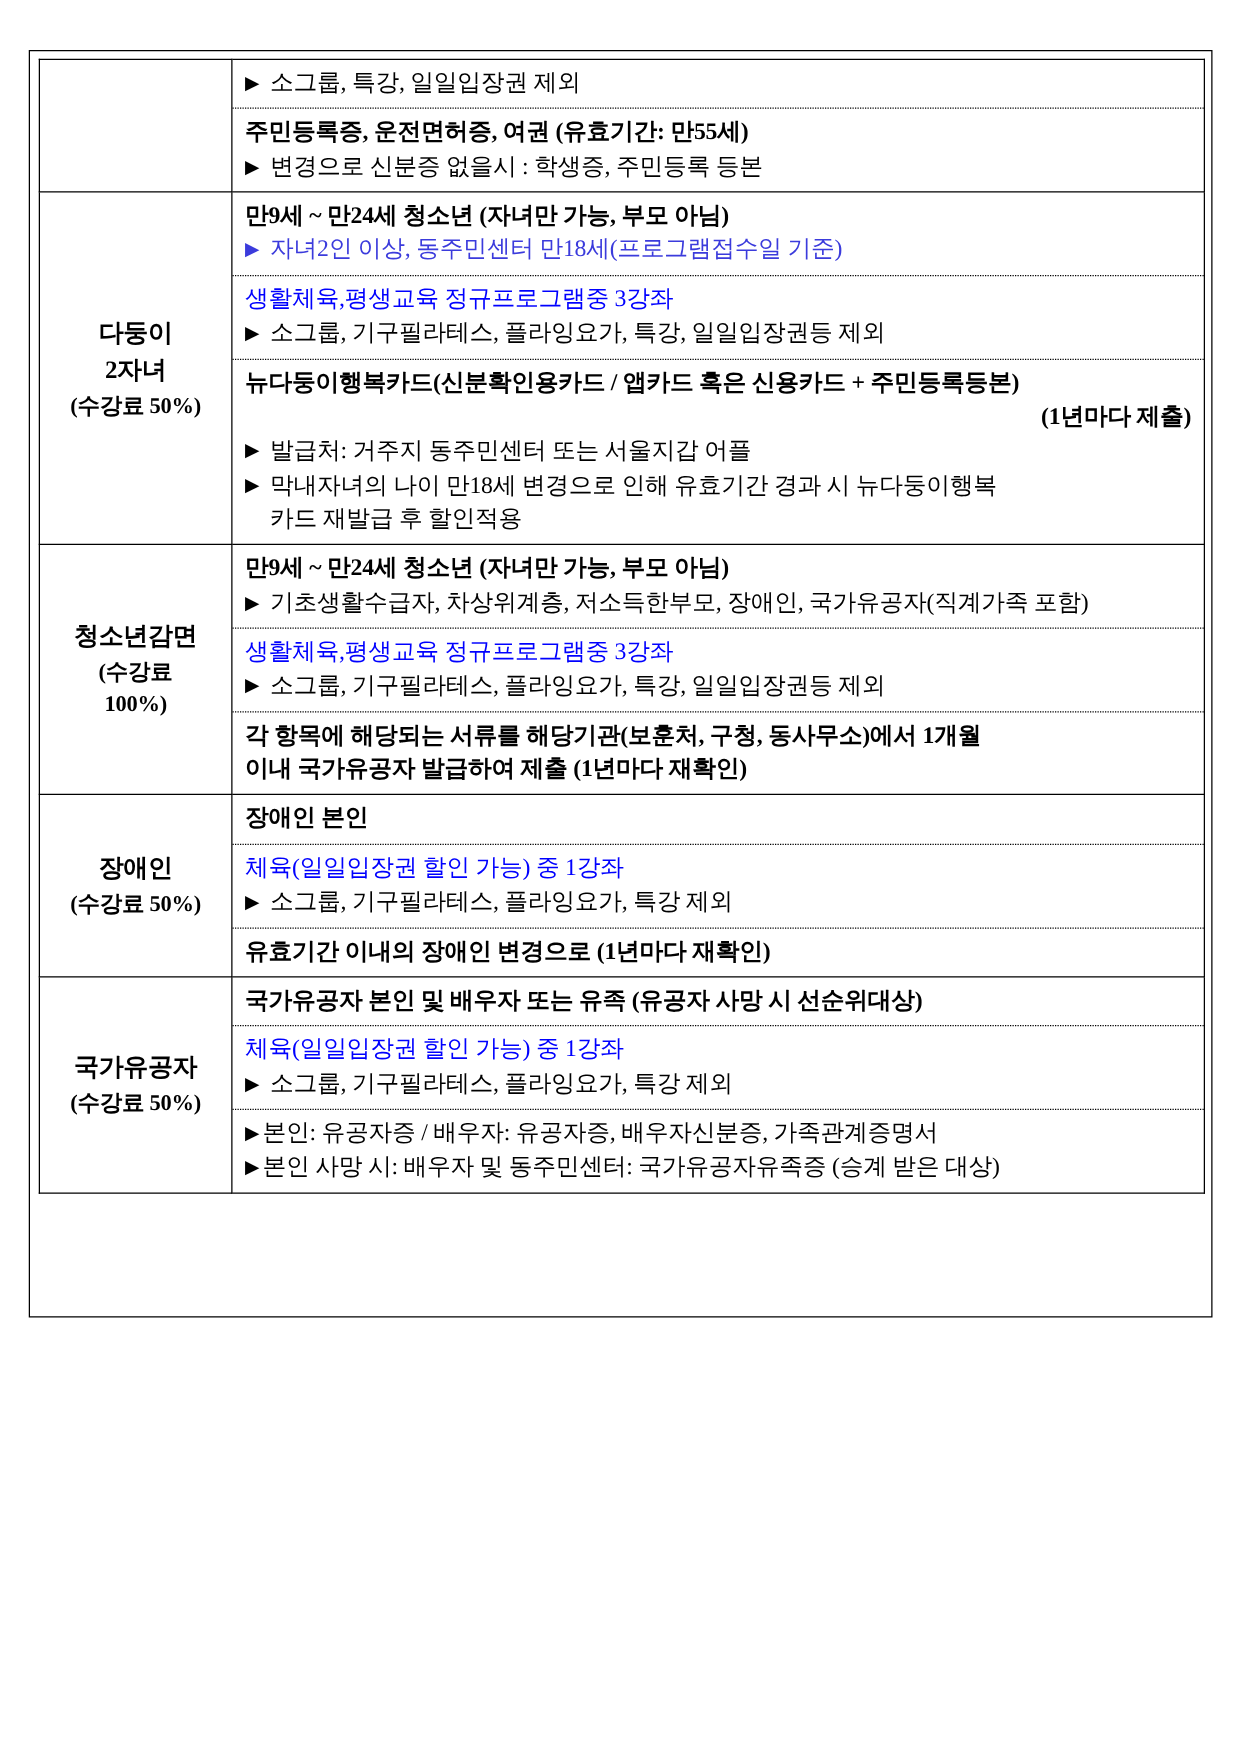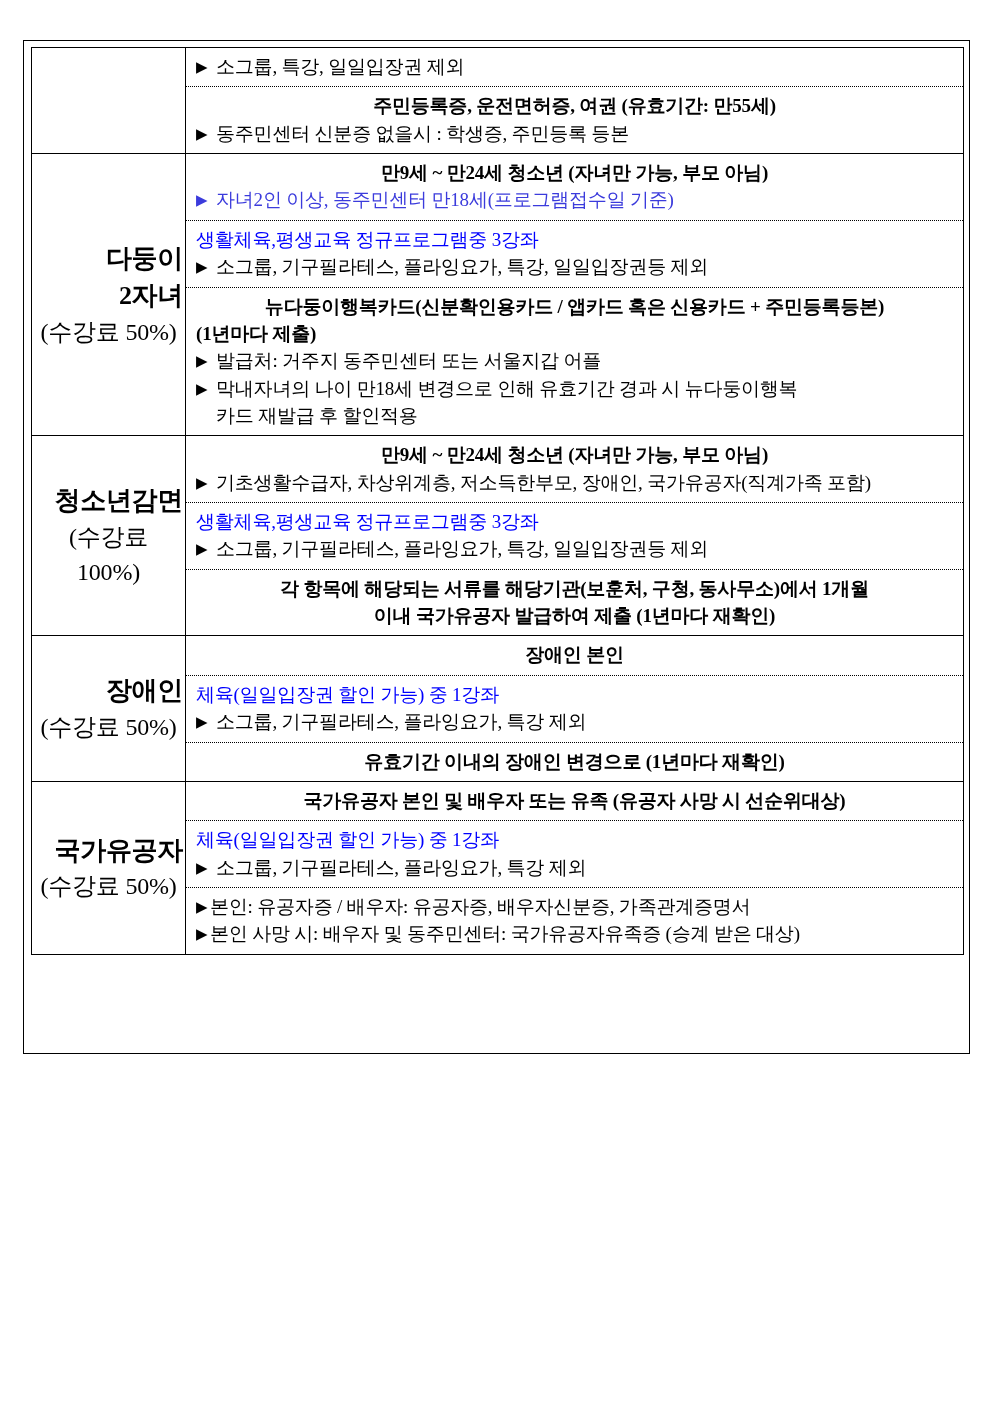--- a/index.html
+++ b/index.html
@@ -51,28 +51,27 @@
   td.label-cell {
     width: 154px;
     text-align: center;
     font-weight: bold;
     font-size: 19px;
     line-height: 1.45;
     padding: 6px 2px;
   }
   .label-cell .ttl {
     font-weight: bold;
-    font-size: 26px;
+    font-size: 20px;
     display: block;
     letter-spacing: -0.3px;
-    text-align: right;
   }
   .label-cell .sub {
-    font-weight: normal;
-    font-size: 24px;
+    font-weight: bold;
+    font-size: 18px;
     display: block;
     letter-spacing: -0.2px;
   }
 
   
   td.content-cell {
     width: 778px;
     padding: 0;
   }
   .subrow {
@@ -83,24 +82,24 @@
     border-bottom: none;
   }
 
   .ln {
     display: block;
     font-size: 19px;
     line-height: 1.44;
     white-space: nowrap;
     letter-spacing: -0.2px;
   }
-  .ln.bold   { font-weight: bold; text-align: center; }
+  .ln.bold   { font-weight: bold; }
   .ln.blue   { color: #0000ff; font-weight: normal; }
   .ln.blue2  { color: #3b3bdc; }
-  .ln.center { text-align: left; }
+  .ln.center { text-align: right; }
 
   .bullet {
     display: inline-block;
     width: 20px;
     font-size: 15px;
     vertical-align: 1px;
   }
   .bullet.tight {
     width: 14px;
   }
@@ -120,21 +119,21 @@
     <tbody>
 
       <tr>
         <td class="label-cell"></td>
         <td class="content-cell">
           <div class="subrow">
             <span class="ln"><span class="bullet">▶</span><span>소그룹, 특강, 일일입장권 제외</span></span>
           </div>
           <div class="subrow">
             <span class="ln bold"><span>주민등록증, 운전면허증, 여권 (유효기간: 만55세)</span></span>
-            <span class="ln"><span class="bullet">▶</span><span>동주민센터 신분증 없을시 : 학생증, 주민등록 등본</span></span>
+            <span class="ln"><span class="bullet">▶</span><span>변경으로 신분증 없을시 : 학생증, 주민등록 등본</span></span>
           </div>
         </td>
       </tr>
 
       <tr>
         <td class="label-cell">
           <span class="ttl">다둥이</span>
           <span class="ttl">2자녀</span>
           <span class="sub">(수강료 50%)</span>
         </td>

